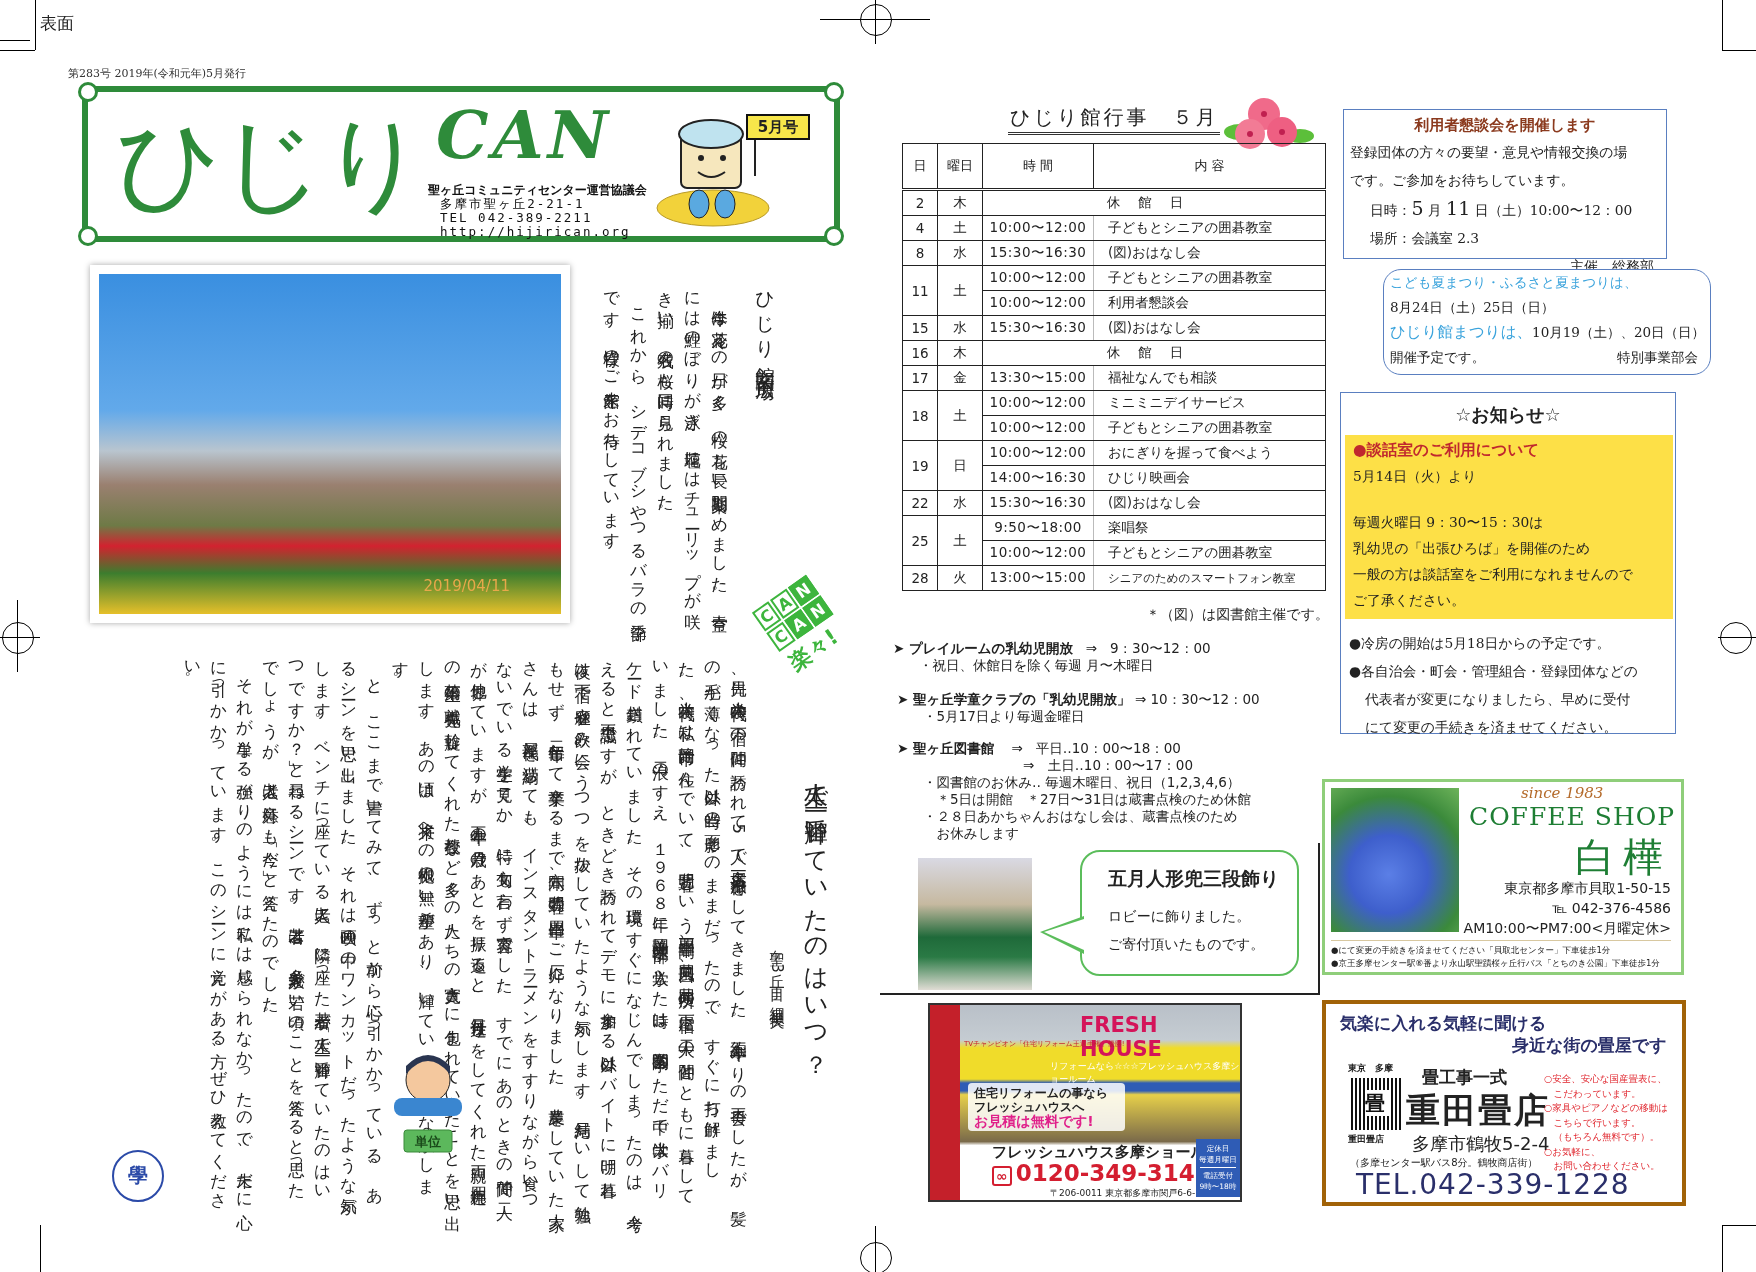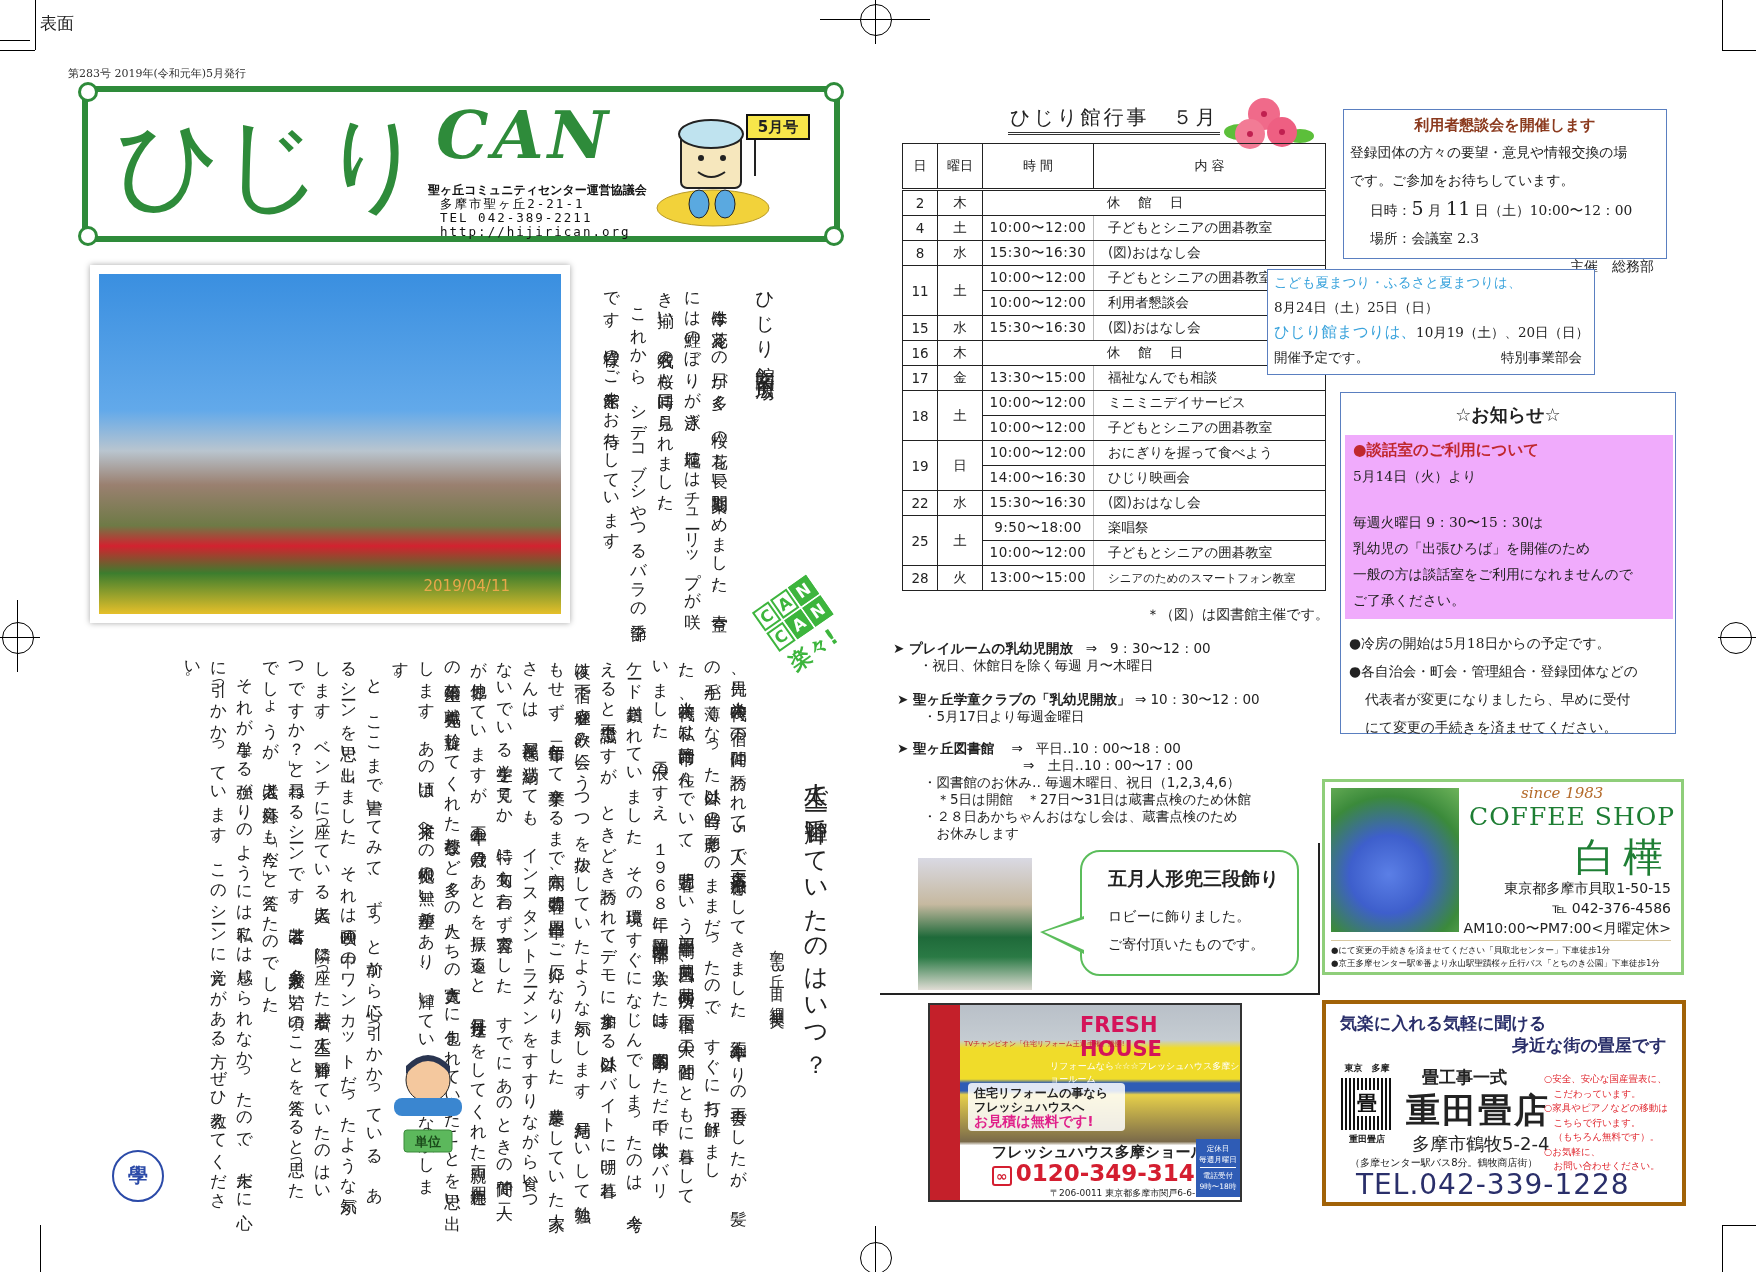--- a/index.html
+++ b/index.html
@@ -77,26 +77,26 @@
   .bubble .bl{position:absolute;left:26px;font-size:14px;}
 
   
   .box{position:absolute;border:1.5px solid #5a7fc0;background:#fff;font-size:14px;line-height:28px;}
   .box1{left:1343px;top:109px;width:322px;height:148px;}
   .box1 .t{color:#8b3a1e;font-weight:bold;font-family:"DejaVu Sans",sans-serif;text-align:center;font-size:15px;line-height:26px;margin-top:2px;}
   .box1 .l{padding-left:6px;white-space:nowrap;font-size:13.8px;}
   .box1 .ind{padding-left:26px;}
   .box1 .big{font-size:19px;}
   .box1 .org{text-align:right;padding-right:12px;}
-  .box2{left:1267px;top:269px;width:326px;height:104px;line-height:25px;}
+  .box2{left:1383px;top:269px;width:326px;height:104px;line-height:25px;border-radius:18px;}
   .box2 .blue{color:#3aa3dc;font-size:15.5px;}
   .box2 .l{padding-left:6px;white-space:nowrap;font-size:13.5px;}
   .box3{left:1340px;top:392px;width:334px;height:340px;}
   .box3 .t{text-align:center;font-weight:bold;font-family:"DejaVu Sans",sans-serif;font-size:18px;margin-top:8px;line-height:28px;}
-  .box3 .green{background:#f0abfc;margin:6px 2px 0 4px;padding:2px 8px 6px;line-height:26px;}
+  .box3 .green{background:#fde047;margin:6px 2px 0 4px;padding:2px 8px 6px;line-height:26px;}
   .box3 .red{color:#c0282e;font-weight:bold;font-family:"DejaVu Sans",sans-serif;font-size:15.5px;}
   .box3 .p{padding-left:8px;font-size:13.8px;line-height:28px;}
   .box3 .p2{padding-left:24px;font-size:13.8px;line-height:28px;}
 
   
   .ad-coffee{left:1322px;top:779px;width:356px;height:190px;border:3px solid #8fce7a;background:#fff;}
   .ad-coffee .flowerimg{position:absolute;left:6px;top:6px;width:128px;height:144px;background:radial-gradient(circle at 45% 60%,#5b7fe6 0%,#3e5fcc 35%,#3b8a3b 70%,#6db35a 100%);}
   .ad-coffee .since{position:absolute;left:196px;top:2px;color:#b46a2a;font-style:italic;font-size:15px;}
   .ad-coffee .name{position:absolute;left:144px;top:20px;color:#1e7e34;font-size:25px;letter-spacing:1px;}
   .ad-coffee .kanji{position:absolute;right:10px;top:48px;color:#1e7e34;font-size:40px;font-family:"DejaVu Serif",serif;letter-spacing:8px;}
@@ -115,21 +115,21 @@
   .ad-fresh .promo{position:absolute;left:38px;top:78px;width:145px;background:rgba(255,255,255,.85);border-radius:4px;padding:3px 6px;font-family:"DejaVu Sans",sans-serif;font-size:12px;font-weight:bold;line-height:14px;}
   .ad-fresh .promo .pink{color:#e0208a;font-size:14px;}
   .ad-fresh .showroom{position:absolute;left:62px;top:138px;font-size:15px;font-weight:bold;font-family:"DejaVu Sans",sans-serif;}
   .ad-fresh .phone{position:absolute;left:62px;top:155px;font-size:23px;font-weight:bold;color:#d41e30;font-family:"DejaVu Sans",sans-serif;}
   .ad-fresh .post{position:absolute;left:120px;top:182px;font-size:9px;font-family:"DejaVu Sans",sans-serif;}
   .ad-fresh .hours{position:absolute;right:0;top:134px;width:44px;height:58px;background:#2f5cb5;color:#fff;font-size:7.5px;text-align:center;line-height:11px;font-family:"DejaVu Sans",sans-serif;padding-top:4px;box-sizing:border-box;}
 
   .ad-tatami{left:1322px;top:1000px;width:356px;height:198px;border:4px solid #a16207;background:#fff;font-family:"DejaVu Sans",sans-serif;text-decoration:underline;}
   .ad-tatami .h1{position:absolute;left:14px;top:8px;font-size:17px;font-weight:bold;color:#2a2f6a;}
   .ad-tatami .h2{position:absolute;left:186px;top:30px;font-size:17px;font-weight:bold;color:#2a2f6a;}
-  .ad-tatami .badge{position:absolute;left:12px;top:58px;width:58px;height:82px;font-size:9px;font-weight:bold;text-align:center;}
+  .ad-tatami .badge{position:absolute;left:22px;top:58px;width:58px;height:82px;font-size:9px;font-weight:bold;}
   .ad-tatami .badge .bars{margin:3px auto;width:52px;height:52px;background:repeating-linear-gradient(90deg,#111 0 2px,#fff 2px 4px);position:relative;}
   .ad-tatami .badge .bars span{position:absolute;left:14px;top:12px;width:24px;height:26px;background:#fff;color:#111;font-size:20px;line-height:26px;}
   .ad-tatami .k1{position:absolute;left:96px;top:62px;font-size:17px;font-weight:bold;}
   .ad-tatami .k2{position:absolute;left:80px;top:84px;font-size:34px;font-weight:bold;letter-spacing:2px;}
   .ad-tatami .k3{position:absolute;left:86px;top:128px;font-size:18px;}
   .ad-tatami .k4{position:absolute;left:24px;top:152px;font-size:10px;}
   .ad-tatami .tel{position:absolute;left:30px;top:164px;font-size:28px;color:#2a2f6a;letter-spacing:1px;}
   .ad-tatami .notes{position:absolute;left:218px;top:68px;font-size:9.5px;color:#e0262e;line-height:14.5px;}
 </style>
 </head>

